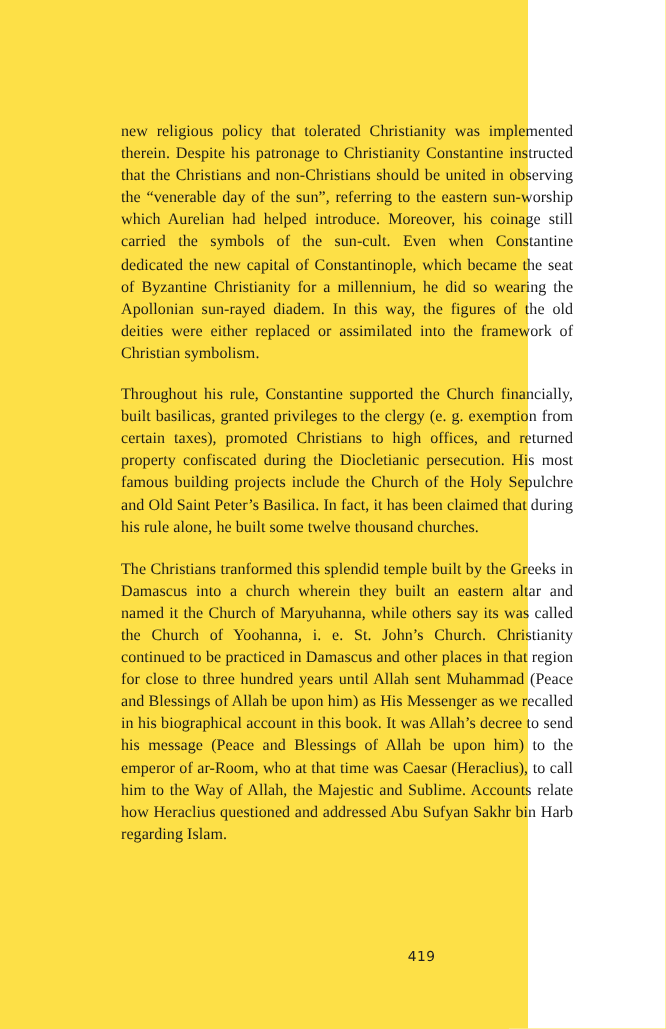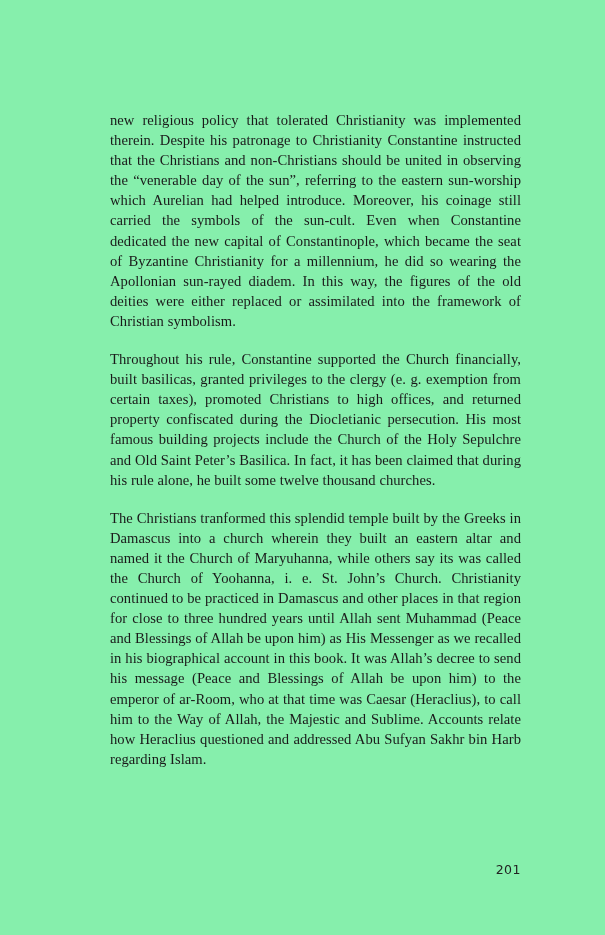--- a/index.html
+++ b/index.html
@@ -6,22 +6,22 @@
     body {
       width: 605px;
       height: 935px;
       background: #ffffff;
       position: relative;
       overflow: hidden;
     }
     .page {
       position: absolute;
       left: 0; top: 0;
-      width: 605px; height: 935px;
-      background: #86efac;
+      width: 480px; height: 935px;
+      background: #fde047;
     }
     .text-column {
       position: absolute;
       left: 110px;
       top: 110px;
       width: 411px;
     }
     .para {
       font-family: "Liberation Serif", serif;
       font-size: 14.6px;
@@ -43,14 +43,14 @@
   </style>
 </head>
 <body>
 
 <div class="page">
   <div class="text-column">
     <p class="para">new religious policy that tolerated Christianity was implemented therein. Despite his patronage to Christianity Constantine instructed that the Christians and non-Christians should be united in observing the “venerable day of the sun”, referring to the eastern sun-worship which Aurelian had helped introduce. Moreover, his coinage still carried the symbols of the sun-cult. Even when Constantine dedicated the new capital of Constantinople, which became the seat of Byzantine Christianity for a millennium, he did so wearing the Apollonian sun-rayed diadem. In this way, the figures of the old deities were either replaced or assimilated into the framework of Christian symbolism.</p>
     <p class="para">Throughout his rule, Constantine supported the Church financially, built basilicas, granted privileges to the clergy (e. g. exemption from certain taxes), promoted Christians to high offices, and returned property confiscated during the Diocletianic persecution. His most famous building projects include the Church of the Holy Sepulchre and Old Saint Peter’s Basilica. In fact, it has been claimed that during his rule alone, he built some twelve thousand churches.</p>
     <p class="para">The Christians tranformed this splendid temple built by the Greeks in Damascus into a church wherein they built an eastern altar and named it the Church of Maryuhanna, while others say its was called the Church of Yoohanna, i. e. St. John’s Church. Christianity continued to be practiced in Damascus and other places in that region for close to three hundred years until Allah sent Muhammad (Peace and Blessings of Allah be upon him) as His Messenger as we recalled in his biographical account in this book. It was Allah’s decree to send his message (Peace and Blessings of Allah be upon him) to the emperor of ar-Room, who at that time was Caesar (Heraclius), to call him to the Way of Allah, the Majestic and Sublime. Accounts relate how Heraclius questioned and addressed Abu Sufyan Sakhr bin Harb regarding Islam.</p>
   </div>
-  <div class="page-number">201</div>
+  <div class="page-number">419</div>
 </div>
 
 </body></html>

